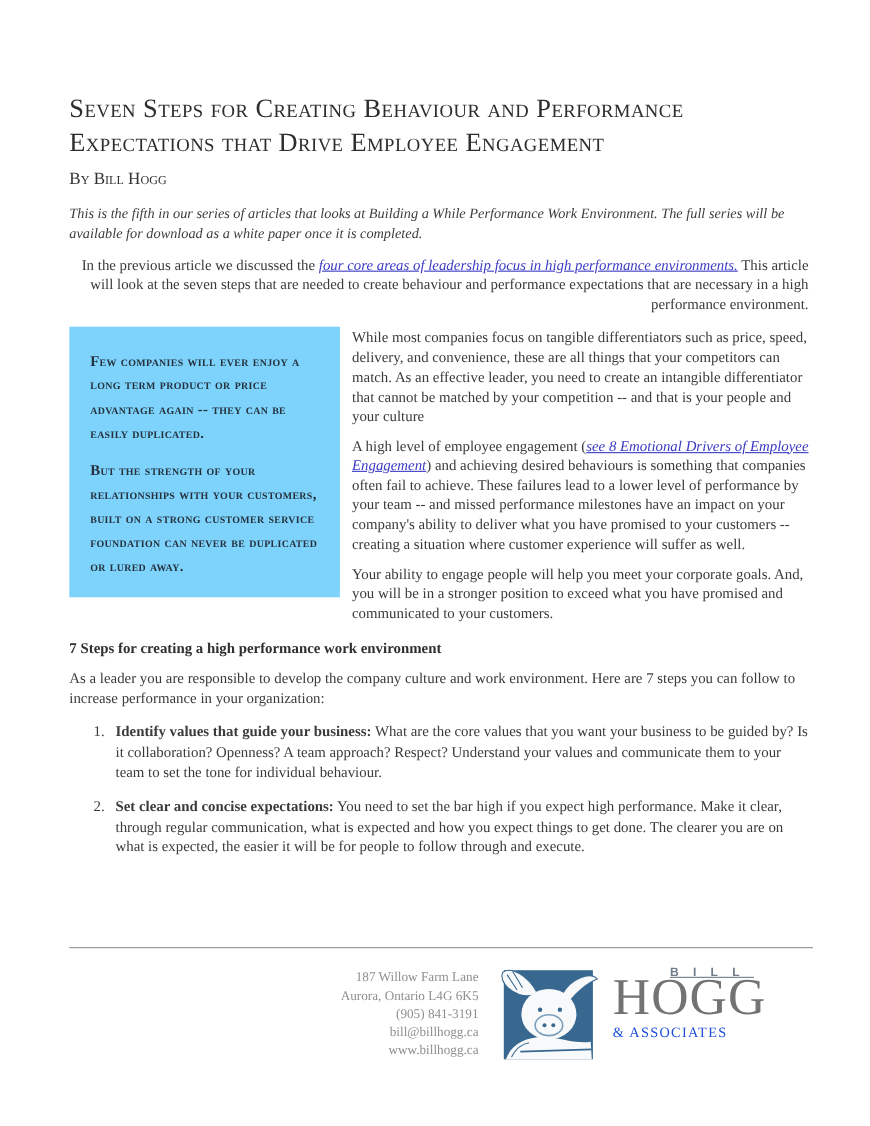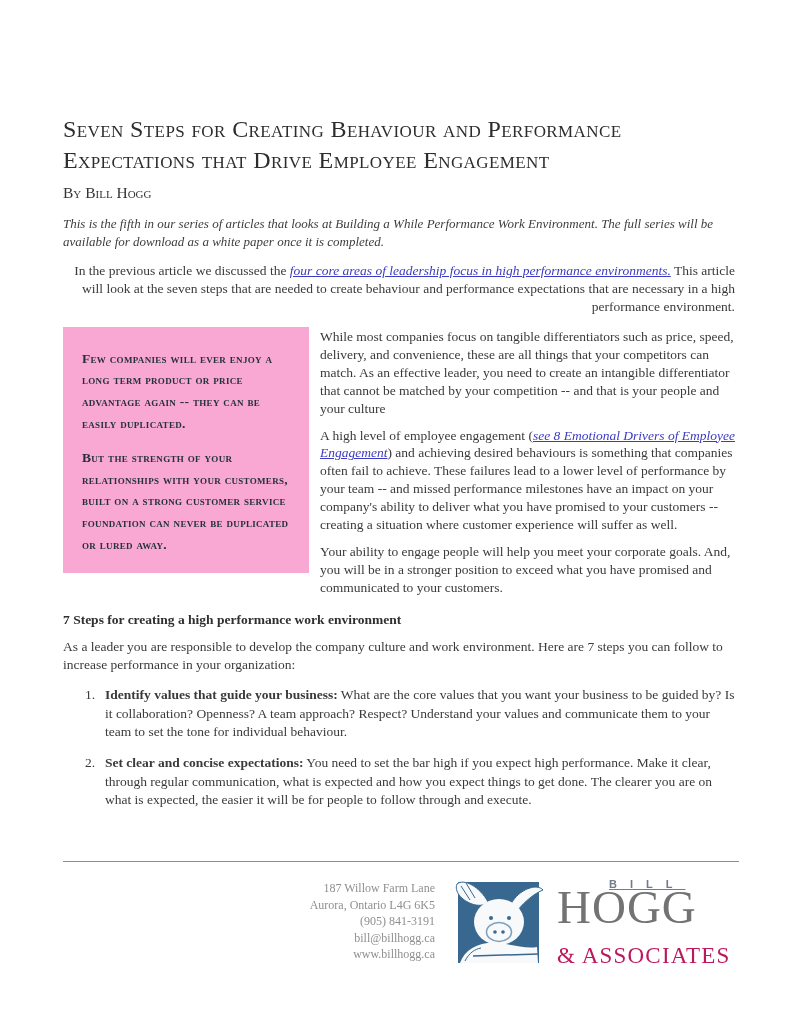--- a/index.html
+++ b/index.html
@@ -7,21 +7,21 @@
     width: 791px; height: 1024px;
     background: #ffffff;
     font-family: "Liberation Serif", "DejaVu Serif", serif;
     color: #3a3a3a;
     overflow: hidden;
     position: relative;
   }
   .page {
     position: relative;
     width: 791px; height: 1024px;
-    padding: 114px 56px 0 63px;
+    padding: 84px 56px 0 63px;
   }
   .title {
     font-size: 24px;
     font-weight: normal;
     font-variant: small-caps;
     letter-spacing: 0.4px;
     line-height: 1.28;
     color: #2d2d2d;
     max-width: 660px;
   }
@@ -53,21 +53,21 @@
   }
   .columns {
     margin-top: 11px;
     display: flex;
     align-items: flex-start;
     gap: 11px;
   }
   .pull-quote {
     width: 246px;
     flex: 0 0 246px;
-    background: #f9a8d4;
+    background: #7dd3fc;
     padding: 21px 17px 18px 19px;
   }
   .pull-quote p {
     font-size: 13.5px;
     font-weight: bold;
     font-variant: small-caps;
     letter-spacing: 0.3px;
     line-height: 1.6;
     color: #25313d;
   }
@@ -147,24 +147,24 @@
     text-decoration: underline;
   }
   .logo-hogg {
     font-size: 47px;
     line-height: 0.98;
     letter-spacing: 1px;
     margin-top: 7px;
     color: #737373;
   }
   .logo-associates {
-    font-size: 23px;
+    font-size: 13px;
     letter-spacing: 1.2px;
-    margin-top: 13px;
-    color: #be185d;
+    margin-top: 1px;
+    color: #1d4ed8;
     white-space: nowrap;
   }
 </style>
 </head>
 <body>
 
 <div class="page">
 
   <h1 class="title">Seven Steps for Creating Behaviour and Performance Expectations that Drive Employee Engagement</h1>
 

